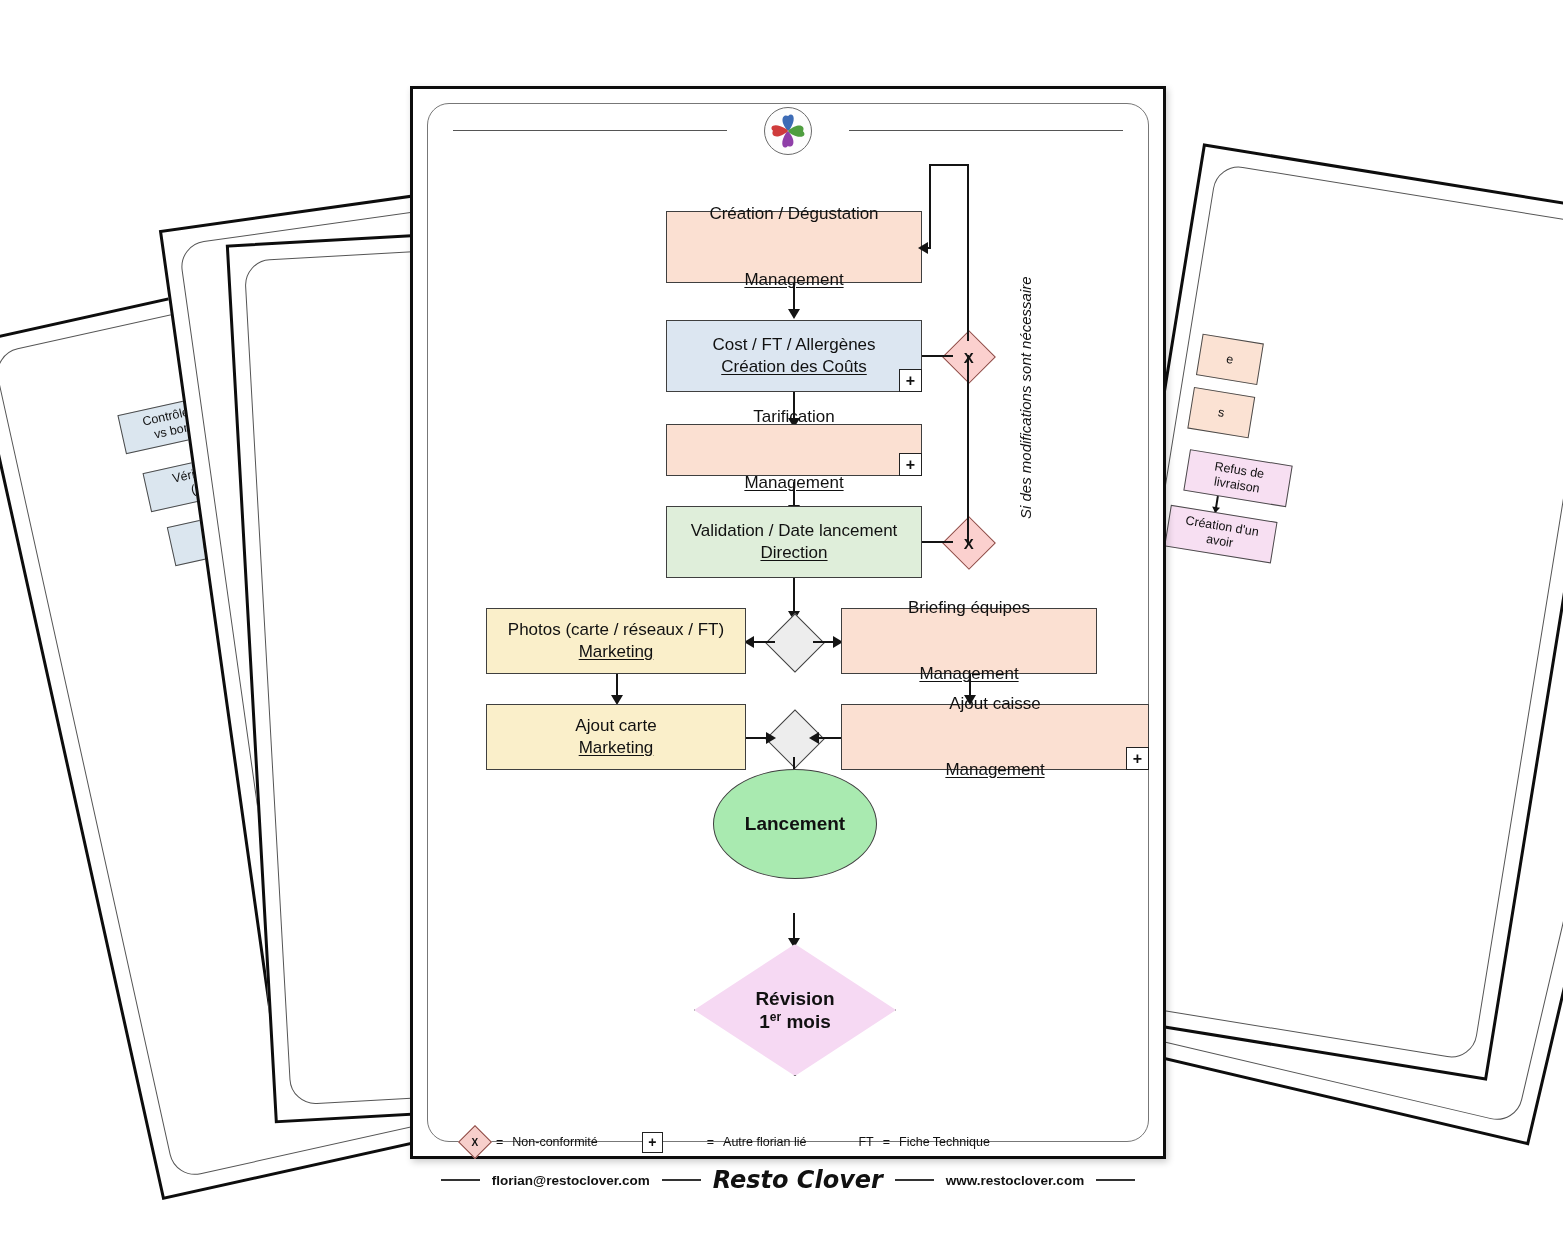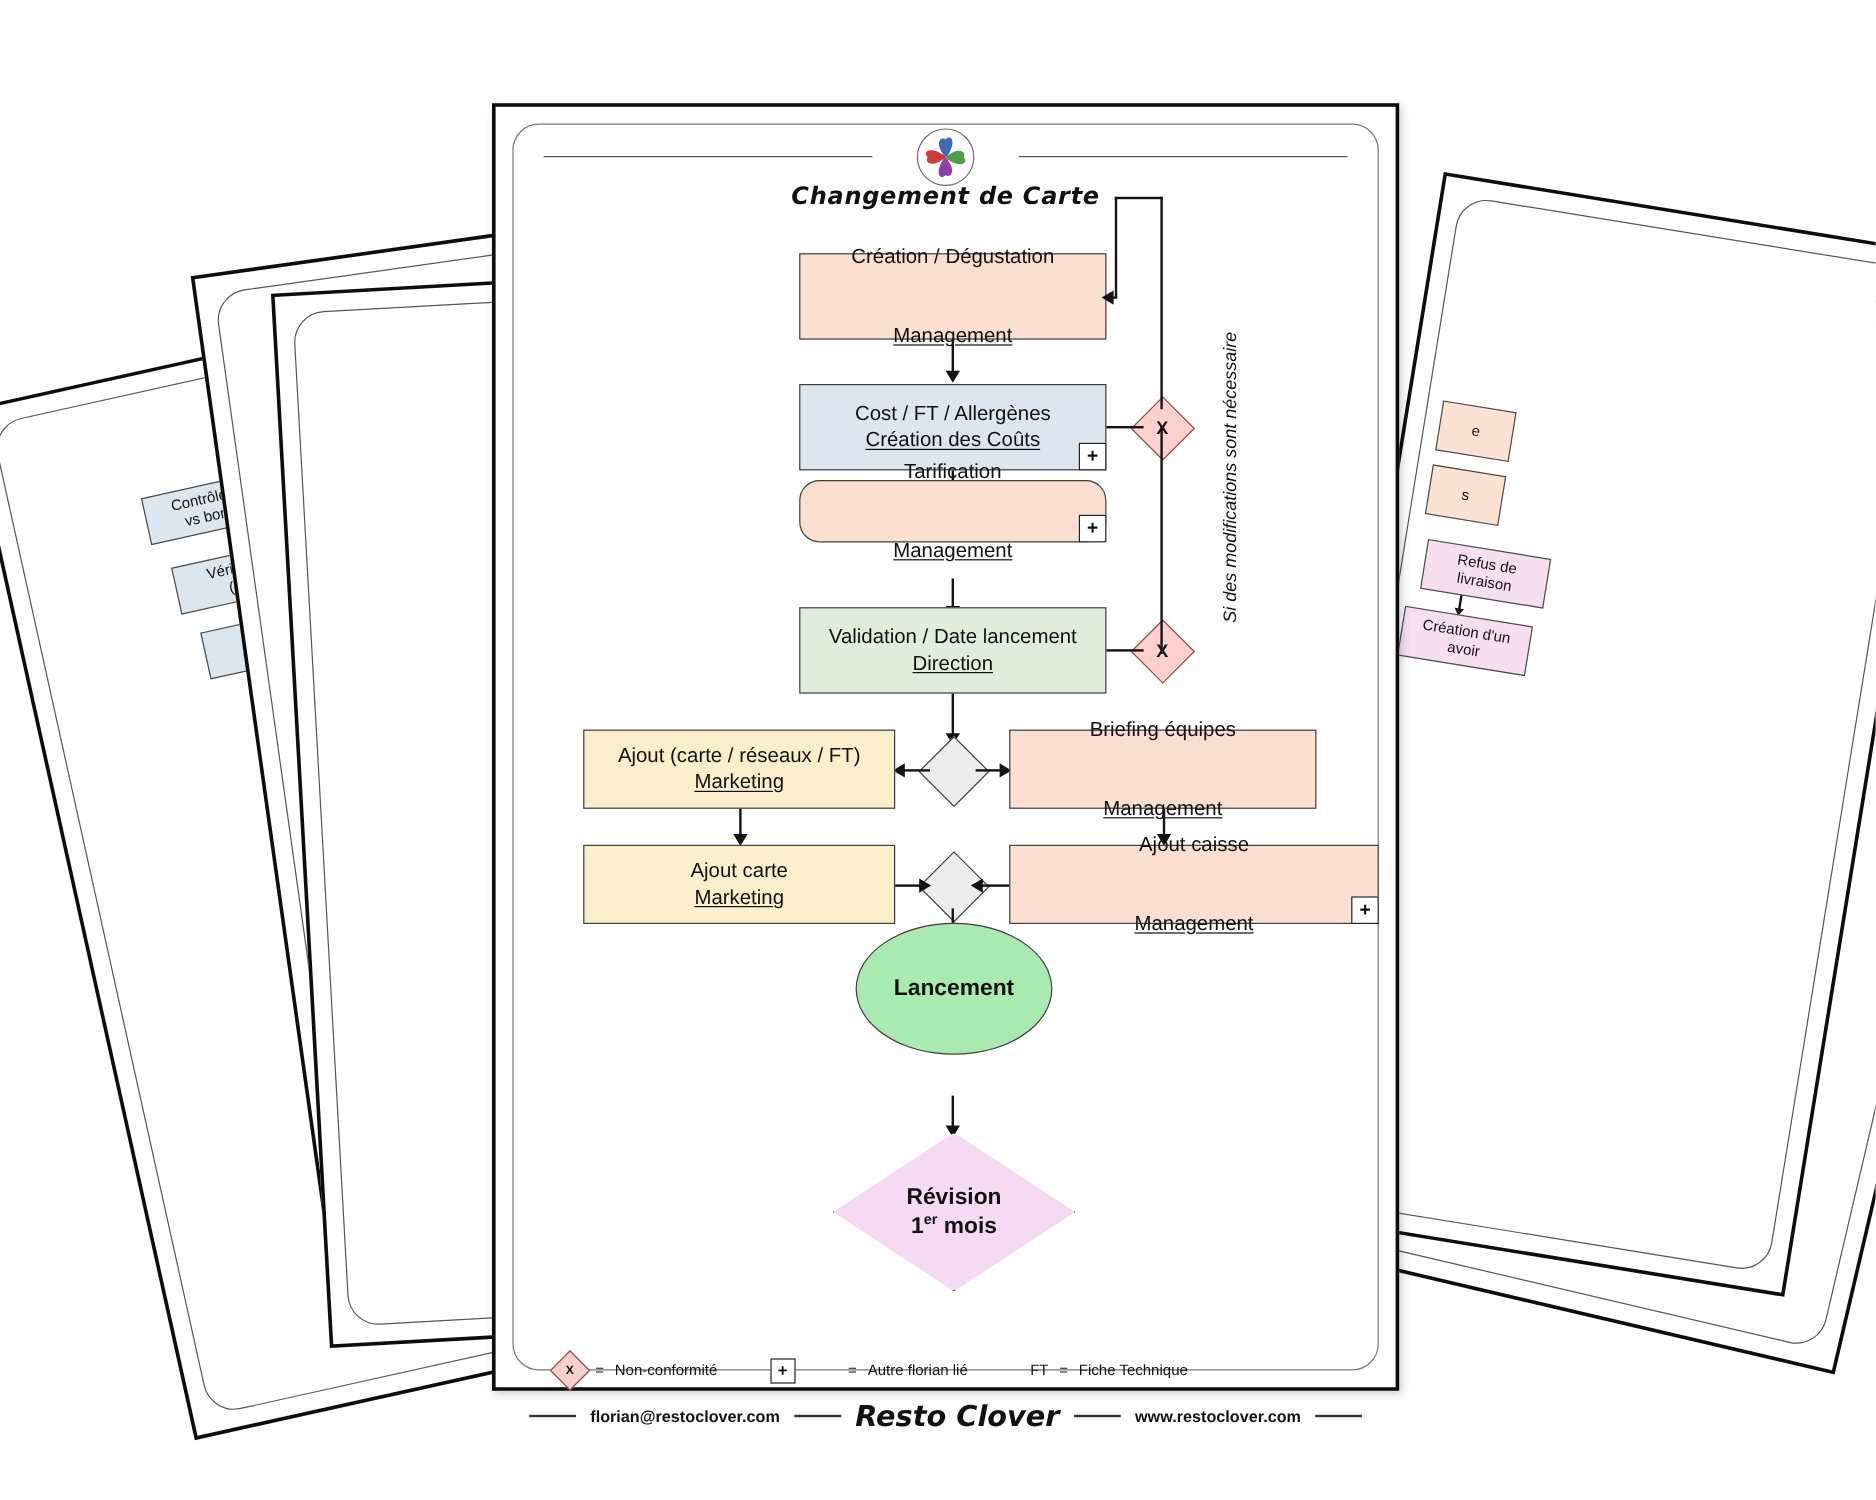--- a/index.html
+++ b/index.html
@@ -203,21 +203,20 @@
       <svg viewBox="0 0 100 100" width="46" height="46" aria-hidden="true">
         <g transform="translate(50,50)">
           <path d="M0,0 C-16,-26 -4,-40 6,-32 C16,-40 26,-26 4,-2 Z" fill="#3d6bb5" transform="rotate(-10)"></path>
           <path d="M0,0 C-16,-26 -4,-40 6,-32 C16,-40 26,-26 4,-2 Z" fill="#4f9e3f" transform="rotate(80)"></path>
           <path d="M0,0 C-16,-26 -4,-40 6,-32 C16,-40 26,-26 4,-2 Z" fill="#8f3fa8" transform="rotate(170)"></path>
           <path d="M0,0 C-16,-26 -4,-40 6,-32 C16,-40 26,-26 4,-2 Z" fill="#cf3b3b" transform="rotate(260)"></path>
         </g>
       </svg>
     </div>
   </div>
-  <div class="title">Changement de Carte</div>
 
   <div class="canvas">
 
     <div class="node n-peach" style="left:253px;top:122px;width:256px;height:72px;">
       <span class="l1">Création / Dégustation</span>
       <span class="l2">Management</span>
     </div>
 
     <div class="ln vln" style="left:380px;top:194px;height:29px;"></div>
     <div class="ah down" style="left:375px;top:220px;"></div>
@@ -236,21 +235,21 @@
 
     <div class="ln vln" style="left:554px;top:75px;height:177px;"></div>
     <div class="ln hln" style="left:516px;top:75px;width:40px;"></div>
     <div class="ln vln" style="left:516px;top:75px;height:84px;"></div>
     <div class="ln hln" style="left:510px;top:158px;width:8px;"></div>
     <div class="ah left" style="left:505px;top:153px;"></div>
 
     <div class="ln vln" style="left:380px;top:303px;height:29px;"></div>
     <div class="ah down" style="left:375px;top:329px;"></div>
 
-    <div class="node n-peach" style="left:253px;top:311px;width:256px;height:52px;border-radius:17px;">
+    <div class="node n-peach" style="left:253px;top:335px;width:256px;height:52px;">
       <span class="l1">Tarification</span>
       <span class="l2">Management</span>
       <span class="plusbox">+</span>
     </div>
 
     <div class="ln vln" style="left:380px;top:393px;height:26px;"></div>
     <div class="ah down" style="left:375px;top:416px;"></div>
 
     <div class="node n-green" style="left:253px;top:417px;width:256px;height:72px;">
       <span class="l1">Validation / Date lancement</span>
@@ -270,21 +269,21 @@
 
     <div class="gw" style="left:361px;top:533px;"></div>
 
     <div class="ln hln" style="left:336px;top:552px;width:26px;"></div>
     <div class="ah left" style="left:331px;top:547px;"></div>
 
     <div class="ln hln" style="left:400px;top:552px;width:26px;"></div>
     <div class="ah right" style="left:420px;top:547px;"></div>
 
     <div class="node n-yellow" style="left:73px;top:519px;width:260px;height:66px;">
-      <span class="l1">Ajout (carte / réseaux / FT)</span>
+      <span class="l1">Photos (carte / réseaux / FT)</span>
       <span class="l2">Marketing</span>
     </div>
 
     <div class="node n-peach" style="left:428px;top:519px;width:256px;height:66px;">
       <span class="l1">Briefing équipes</span>
       <span class="l2">Management</span>
     </div>
 
     <div class="ln vln" style="left:203px;top:585px;height:24px;"></div>
     <div class="ah down" style="left:198px;top:606px;"></div>

